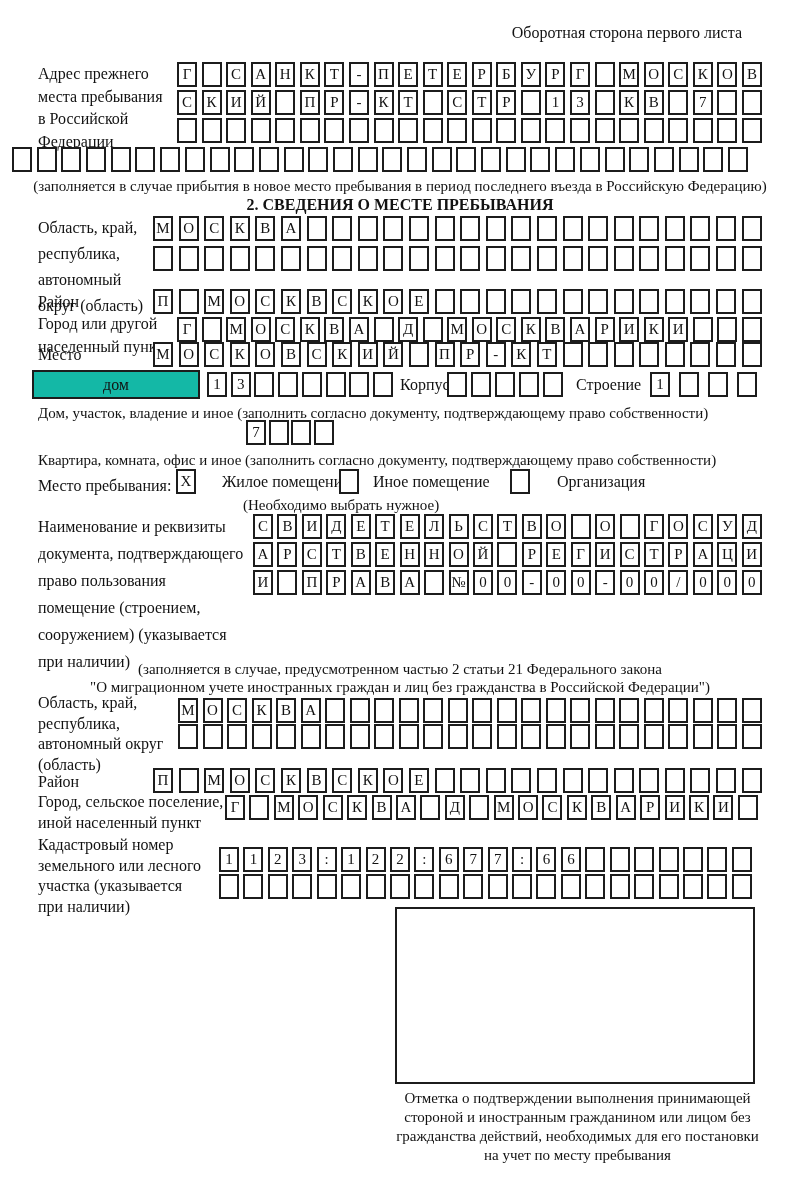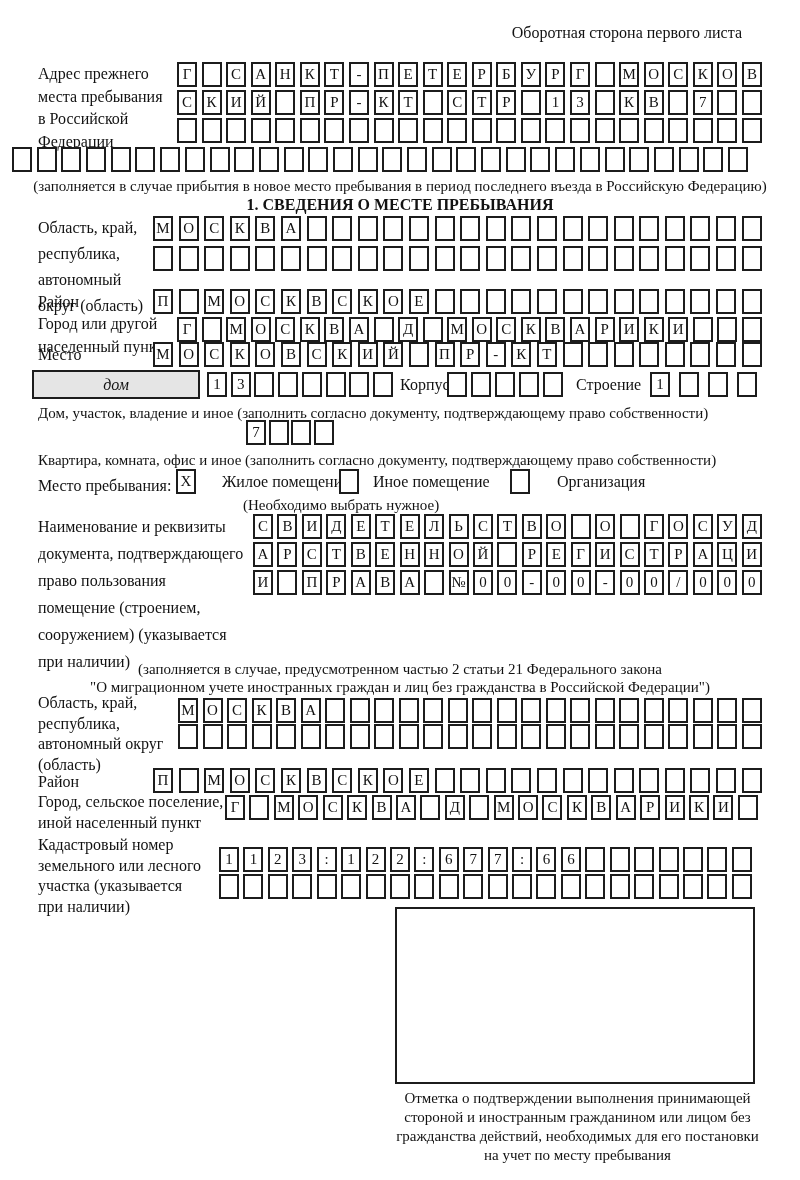--- a/index.html
+++ b/index.html
@@ -14,22 +14,22 @@
   .lh20{line-height:20.5px;}
   .cap{font-size:15px;}
   .bold{font-weight:bold;}
   .center{left:0;right:0;text-align:center;}
   .cells{position:absolute;display:flex;justify-content:space-between;}
   .cell{
     flex:none;width:20px;height:25px;border:2px solid #1c1c1c;box-sizing:border-box;
     background:#fff;text-align:center;font-size:15px;line-height:20px;overflow:hidden;
   }
   .namedbox{
-    position:absolute;border:2px solid #1c1c1c;box-sizing:border-box;background:#e5e5e5;
-    text-align:center;font-size:16px;display:flex;align-items:center;justify-content:center;font-style:italic;
+    position:absolute;border:2px solid #1c1c1c;box-sizing:border-box;background:#14b8a6;
+    text-align:center;font-size:16px;display:flex;align-items:center;justify-content:center;
   }
   .stamp{position:absolute;border:2px solid #1c1c1c;box-sizing:border-box;background:#fff;}
 </style>
 </head>
 <body>
 
 <div class="page">
 
   <div class="t lh22" style="left:38px;top:63px;width:160px;">Адрес прежнего
 места пребывания
@@ -142,21 +142,21 @@
       <div class="cell"></div>
       <div class="cell"></div>
       <div class="cell"></div>
       <div class="cell"></div>
       <div class="cell"></div>
       <div class="cell"></div>
       <div class="cell"></div>
     </div>
   <div class="t cap center" style="top:176px;">(заполняется в случае прибытия в новое место пребывания в период последнего въезда в Российскую Федерацию)</div>
 
-  <div class="t bold center" style="top:194px;">1. СВЕДЕНИЯ О МЕСТЕ ПРЕБЫВАНИЯ</div>
+  <div class="t bold center" style="top:194px;">2. СВЕДЕНИЯ О МЕСТЕ ПРЕБЫВАНИЯ</div>
 
   <div class="t lh26" style="left:38px;top:215px;width:160px;">Область, край,
 республика,
 автономный
 округ (область)</div>
   <div class="cells" style="left:153px;top:216px;width:609px;">
       <div class="cell">М</div>
       <div class="cell">О</div>
       <div class="cell">С</div>
       <div class="cell">К</div>

